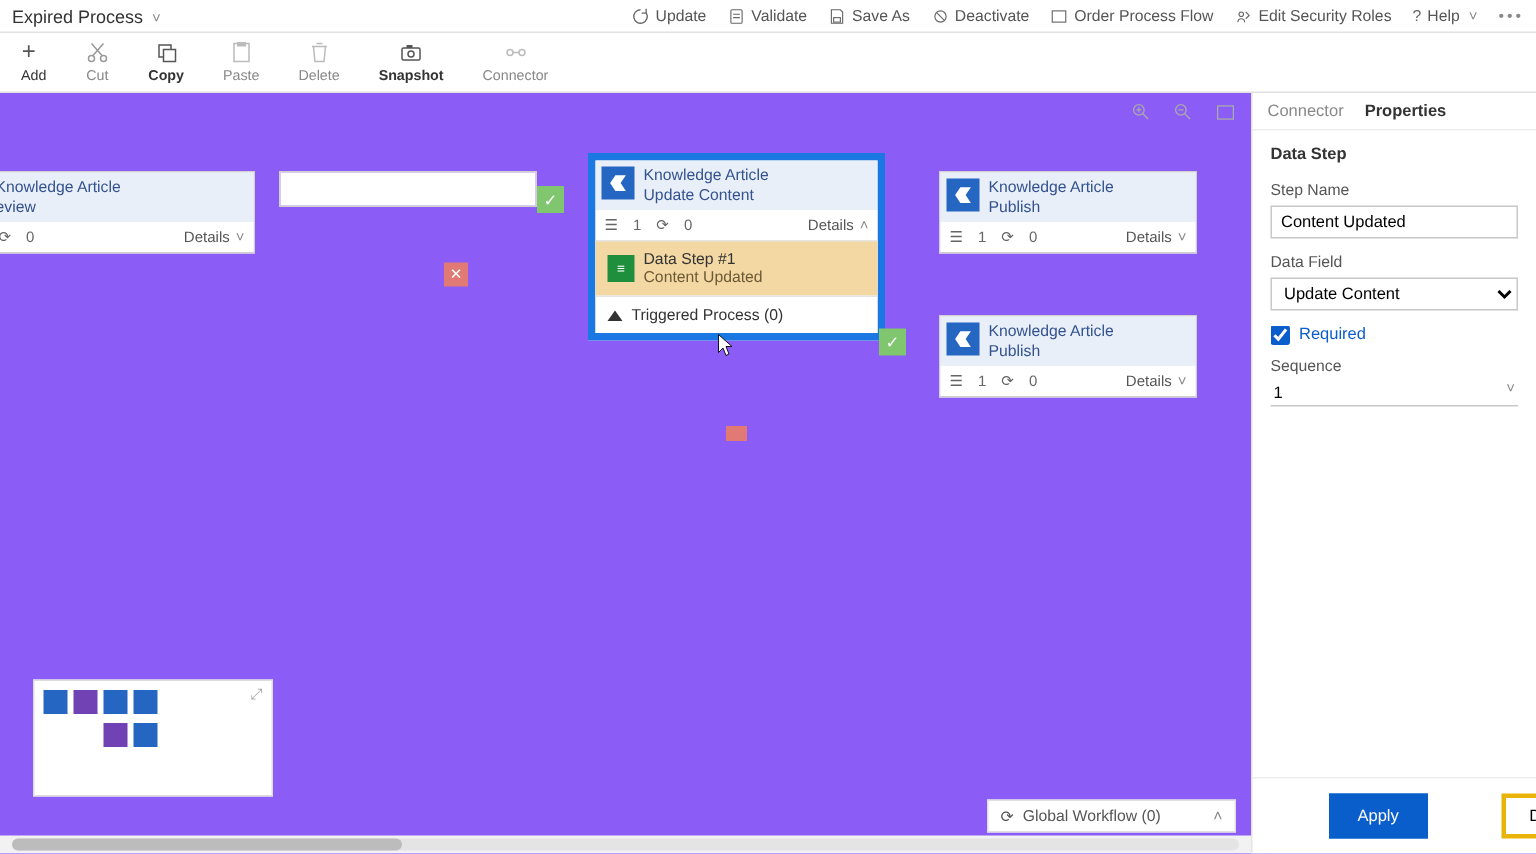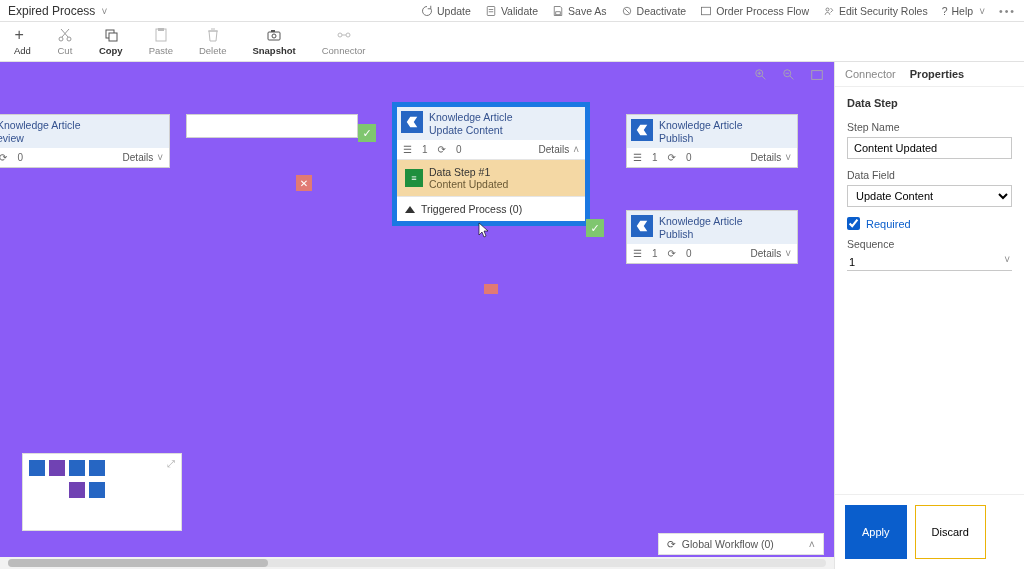--- a/index.html
+++ b/index.html
@@ -71,24 +71,24 @@
 
 .rightpanel { position: absolute; right: 0; top: 62px; bottom: 0; width: 190px; background: #fff; border-left: 1px solid #e4e4e4; display: flex; flex-direction: column; }
 .rp-tabs { display: flex; gap: 14px; padding: 6px 10px; font-size: 11px; border-bottom: 1px solid #eee; }
 .rp-tabs .tab { color: #888; cursor: pointer; }
 .rp-tabs .tab.active { color: #333; font-weight: 600; }
 .rp-body { padding: 10px 12px; font-size: 11px; color: #444; flex: 1; }
 .rp-h { font-weight: 700; margin-bottom: 12px; color: #333; }
 .rp-field-label { font-size: 10.5px; color: #555; margin-bottom: 4px; }
 .rp-input { width: 100%; border: 1px solid #c8c8c8; padding: 4px 6px; font-size: 11px; margin-bottom: 10px; }
 .rp-select { width: 100%; border: 1px solid #c8c8c8; padding: 3px 4px; font-size: 11px; margin-bottom: 10px; background: #fff; }
-.rp-check { display: flex; align-items: center; gap: 6px; margin-bottom: 8px; }
+.rp-check { display: flex; align-items: flex-start; gap: 6px; margin-bottom: 8px; }
 .rp-seq { width: 100%; border: none; border-bottom: 1px solid #c8c8c8; padding: 2px 2px; font-size: 11px; background: #fff; }
 .rp-footer { padding: 10px; display: flex; gap: 8px; border-top: 1px solid #eee; }
-.btn { padding: 20px 16px; font-size: 11px; border: 1px solid #eab308; background: #fff; cursor: pointer; }
+.btn { padding: 6px 16px; font-size: 11px; border: 3px solid #eab308; background: #fff; cursor: pointer; margin-left: 41px; }
 .btn.primary { background: #0a5ecc; color: #fff; border-color: #0a5ecc; }
 
 .chev-down::after { content: "˅"; font-size: 10px; color: #888; margin-left: 2px; }
 .chev-up::after { content: "˄"; font-size: 10px; color: #888; margin-left: 2px; }
 svg { display: block; }
 .cursor { position: absolute; width: 12px; height: 16px; pointer-events: none; }
 </style>
 </head>
 <body>
 

